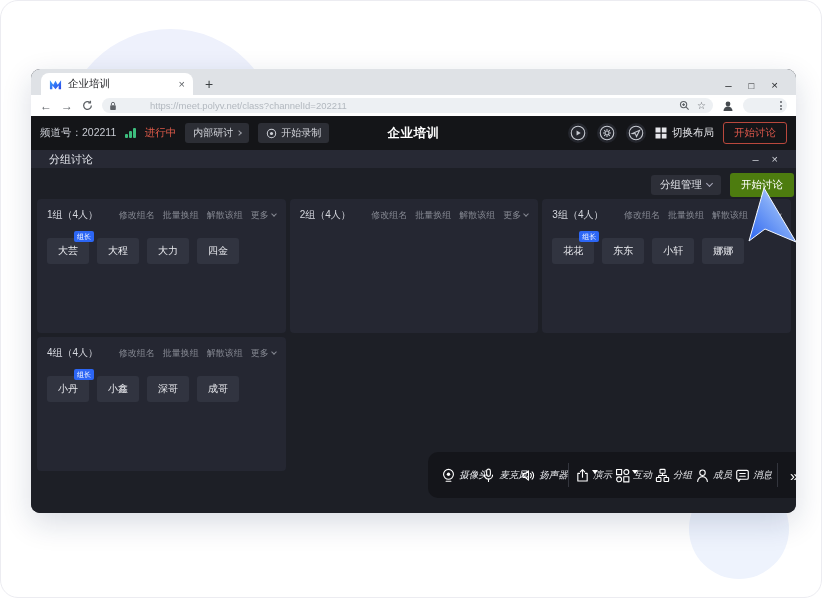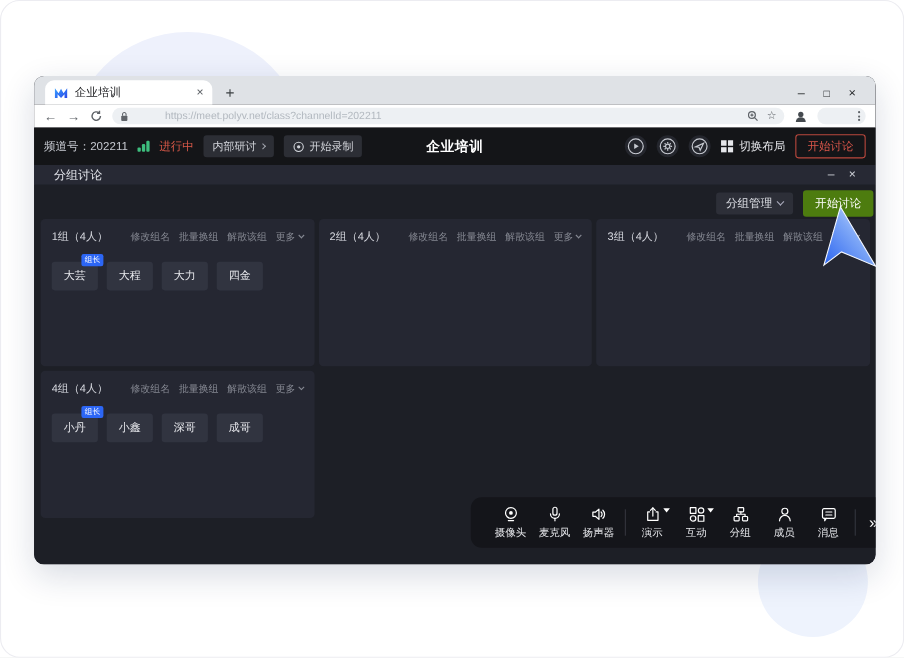--- a/index.html
+++ b/index.html
@@ -90,22 +90,22 @@
   .chip { position:relative; width:42px; height:26px; background:#313440; border-radius:3px;
           display:flex; align-items:center; justify-content:center; }
   .chip span[data-name="member-name"] { color:#e9eaee; font-size:10px; white-space:nowrap; }
   .leader-badge { position:absolute; top:-7px; right:-5px; background:#2c66f5; color:#fff;
                   font-size:7px; line-height:1; padding:2px 3px; border-radius:2px; white-space:nowrap; }
 
   
   .toolbar { position:absolute; right:0; bottom:15px; width:368px; height:46px;
              background:#14151a; border-radius:10px 0 0 10px;
              display:flex; align-items:center; padding:0 10px 0 16px; gap:0; }
-  .tb-item { display:flex; flex-direction:column; align-items:center; justify-content:center;
-             gap:2px; width:40px; position:relative; }
+  .tb-item { display:flex; flex-direction:row; align-items:center; justify-content:center;
+             gap:2px; width:40px; position:relative;font-style:italic; }
   .tb-icon { height:17px; display:flex; align-items:center; justify-content:center; position:relative; }
   .tb-label { color:#e7e8ec; font-size:9.5px; white-space:nowrap; }
   .tb-drop { position:absolute; right:-7px; top:3px; width:0; height:0;
              border-left:3px solid transparent; border-right:3px solid transparent; border-top:4px solid #fff; }
   .tb-div { width:1px; height:24px; background:#33353d; margin:0 4px; flex:none; }
   .tb-expand { color:#fff; font-size:15px; margin-left:8px; display:flex; align-items:center; }
 
   .cursor { position:absolute; left:744px; top:186px; z-index:5; }
 </style>
 </head>
@@ -326,20 +326,35 @@
                 </span>
                 <span class="gaction" data-name="group-action-3">
                   <span>解散该组</span>
                 </span>
                 <span class="gaction" data-name="group-action-4">
                   <span>更多</span>
                   <i class="chev" data-name="chevron-down-icon"></i>
                 </span>
               </span>
     </div>
+    <div class="gmembers" data-name="group-members">
+              <div class="chip" data-name="member-chip">
+                <span data-name="member-name">花花</span>
+                <span class="leader-badge" data-name="leader-badge">组长</span>
+              </div>
+              <div class="chip" data-name="member-chip">
+                <span data-name="member-name">东东</span>
+              </div>
+              <div class="chip" data-name="member-chip">
+                <span data-name="member-name">小轩</span>
+              </div>
+              <div class="chip" data-name="member-chip">
+                <span data-name="member-name">娜娜</span>
+              </div>
+            </div>
   </div>
 
   <div class="gcard" data-name="group-card">
     <div class="gcard-head">
       <span class="gname" data-name="group-name">4组（4人）</span>
       <span class="gactions" data-name="group-actions">
                 <span class="gaction" data-name="group-action-1">
                   <span>修改组名</span>
                 </span>
                 <span class="gaction" data-name="group-action-2">

